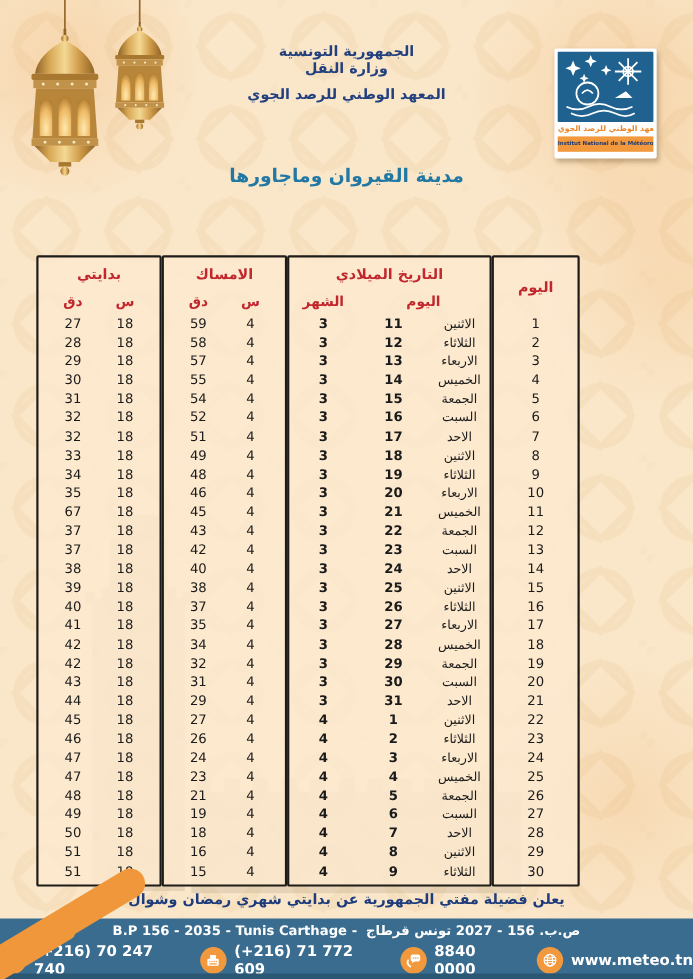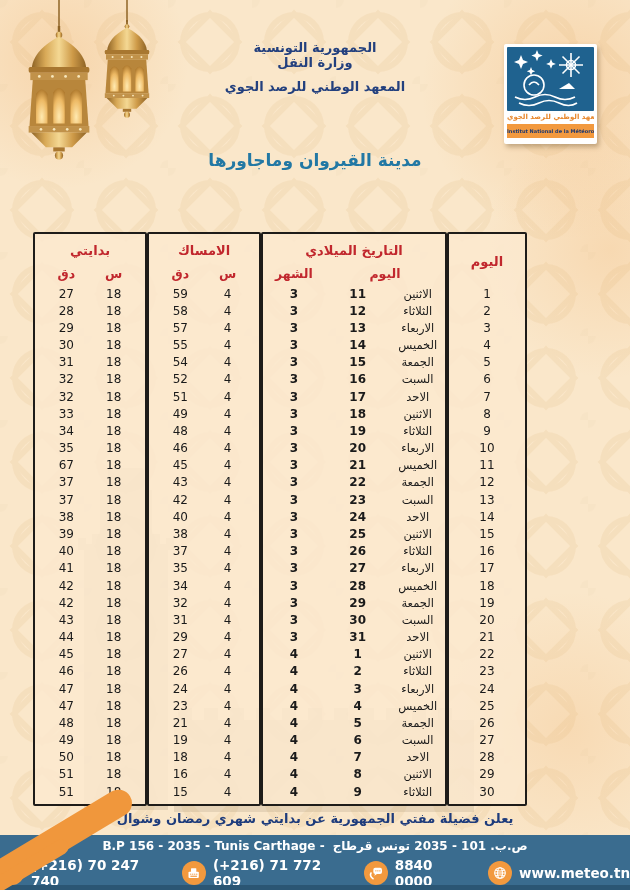--- a/index.html
+++ b/index.html
@@ -717,21 +717,21 @@
         </div>
     </div>
 
   </div>
 
   <div class="note">يعلن فضيلة مفتي الجمهورية عن بدايتي شهري رمضان وشوال</div>
 
   <div class="bar">
     <div class="address">
       <span class="lat">B.P 156 - 2035 - Tunis Carthage -</span>
-      <span class="ar">ص.ب. 101 - 2035 تونس قرطاج</span>
+      <span class="ar">ص.ب. 156 - 2027 تونس قرطاج</span>
     </div>
     <div class="contacts">
       <div class="citem">
         <span class="cicon">
           <svg viewBox="0 0 24 24" width="16" height="16" xmlns="http://www.w3.org/2000/svg" fill="#fff">
             <path d="M3 11 Q12 3 21 11 L18 14.5 Q12 10.5 6 14.5 Z"></path>
             <rect x="7.5" y="13.5" width="9" height="6.5" rx="1.5"></rect>
             <circle cx="12" cy="16.8" r="1.6" fill="#F2993E"></circle>
           </svg>
         </span>

